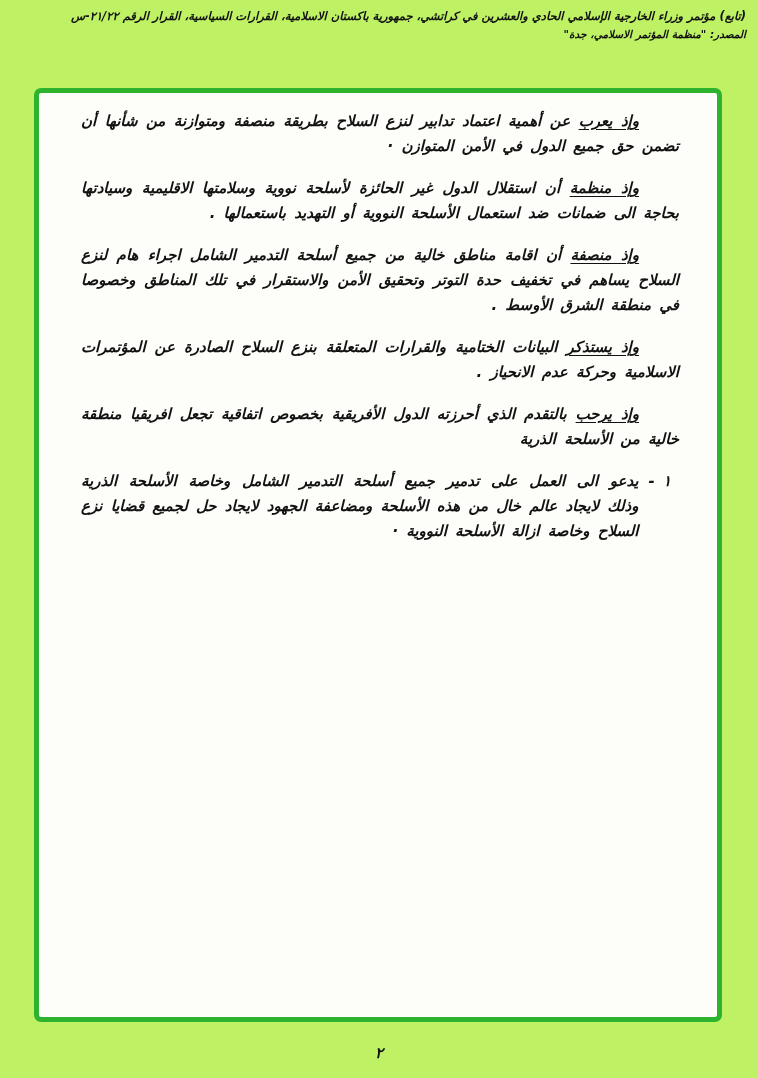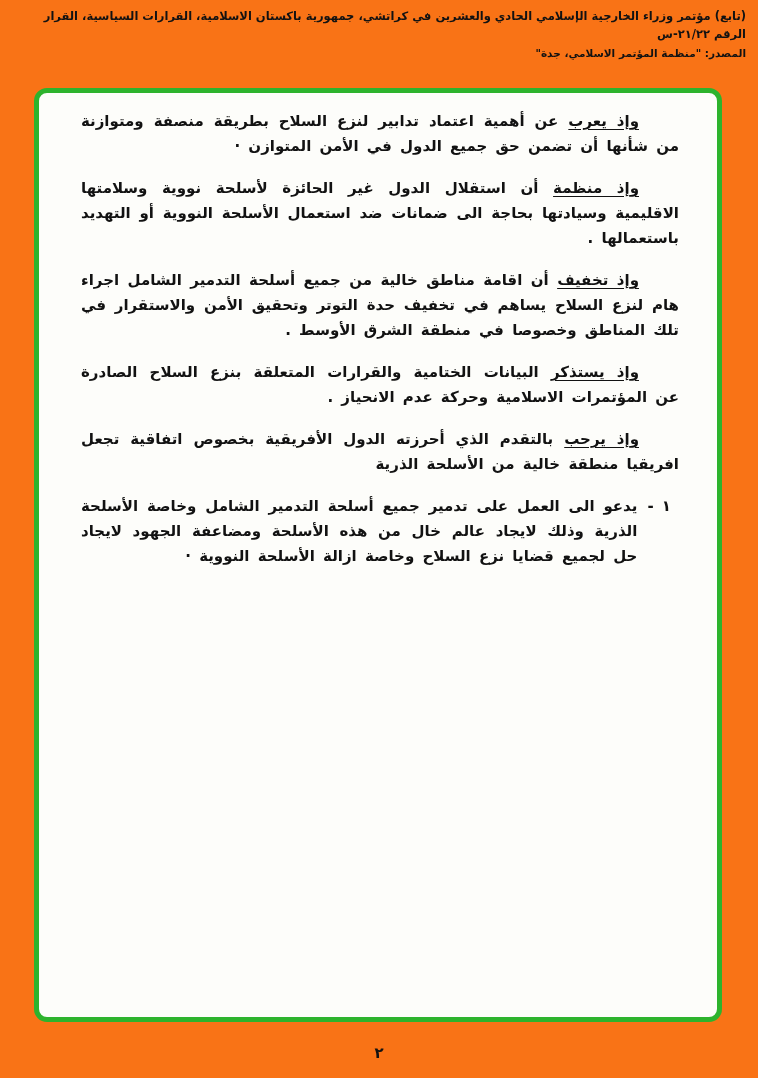--- a/index.html
+++ b/index.html
@@ -8,21 +8,22 @@
     width: 758px; height: 1078px;
     background: #ffffff;
     color: #121212;
     font-family: "DejaVu Sans", "Liberation Sans", sans-serif;
   }
   .page {
     position: relative;
     width: 758px; height: 1078px;
     direction: rtl;
     overflow: hidden;
-    background: #f97316;
+    background: #bef264;
+    font-style: italic;
   }
   .header {
     position: absolute;
     top: 7px; right: 12px; left: 12px;
     text-align: right;
   }
   .header-title {
     font-size: 11.5px;
     font-weight: bold;
     line-height: 1.6;
@@ -31,21 +32,21 @@
   .header-source {
     font-size: 10.5px;
     font-weight: bold;
     margin-top: 3px;
     text-align: right;
   }
   .frame {
     position: absolute;
     top: 88px; right: 36px; left: 34px; bottom: 56px;
     border: 5px solid #2db32d;
-    border-radius: 13px;
+    border-radius: 7px;
     background: #fdfdfa;
     padding: 16px 38px 10px 42px;
     overflow: hidden;
   }
   .para {
     font-size: 15px;
     font-weight: bold;
     line-height: 25px;
     text-align: justify;
     margin: 0 0 17px 0;
@@ -87,21 +88,21 @@
 
   <div class="frame">
 
     <p class="para"><span class="lead">وإذ يعرب</span> <span>عن أهمية اعتماد تدابير لنزع السلاح بطريقة منصفة ومتوازنة من شأنها أن تضمن حق جميع الدول في الأمن المتوازن ·</span></p>
 
     <p class="para"><span class="lead">وإذ منظمة</span> <span>أن استقلال الدول غير الحائزة لأسلحة نووية وسلامتها الاقليمية وسيادتها بحاجة الى ضمانات ضد استعمال الأسلحة النووية أو التهديد باستعمالها .</span></p>
 
 
 
 
-    <p class="para"><span class="lead">وإذ تخفيف</span> <span>أن اقامة مناطق خالية من جميع أسلحة التدمير الشامل اجراء هام لنزع السلاح يساهم في تخفيف حدة التوتر وتحقيق الأمن والاستقرار في تلك المناطق وخصوصا في منطقة الشرق الأوسط .</span></p>
+    <p class="para"><span class="lead">وإذ منصفة</span> <span>أن اقامة مناطق خالية من جميع أسلحة التدمير الشامل اجراء هام لنزع السلاح يساهم في تخفيف حدة التوتر وتحقيق الأمن والاستقرار في تلك المناطق وخصوصا في منطقة الشرق الأوسط .</span></p>
 
     <p class="para"><span class="lead">وإذ يستذكر</span> <span>البيانات الختامية والقرارات المتعلقة بنزع السلاح الصادرة عن المؤتمرات الاسلامية وحركة عدم الانحياز .</span></p>
 
     <p class="para"><span class="lead">وإذ يرحب</span> <span>بالتقدم الذي أحرزته الدول الأفريقية بخصوص اتفاقية تجعل افريقيا منطقة خالية من الأسلحة الذرية</span></p>
 
     <div class="list-item">
       <span class="list-num">١ -</span>
       <span class="list-text">يدعو الى العمل على تدمير جميع أسلحة التدمير الشامل وخاصة الأسلحة الذرية وذلك لايجاد عالم خال من هذه الأسلحة ومضاعفة الجهود لايجاد حل لجميع قضايا نزع السلاح وخاصة ازالة الأسلحة النووية ·</span>
     </div>
 

